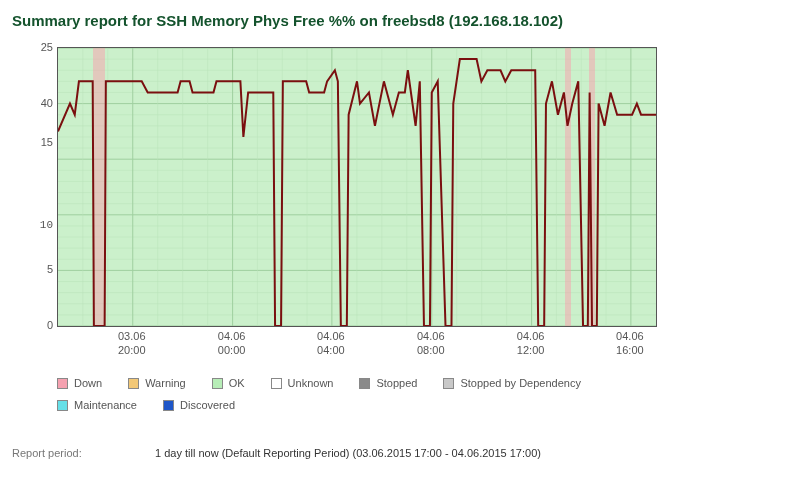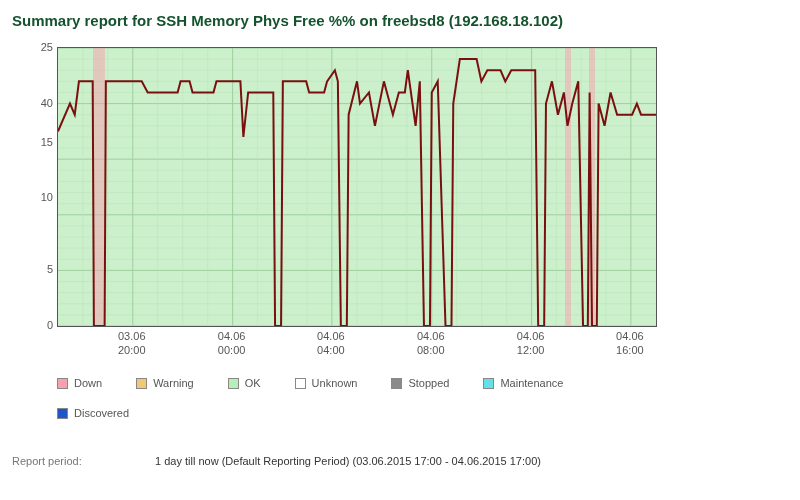--- a/index.html
+++ b/index.html
@@ -71,21 +71,21 @@
     transform: translateX(-50%);
     white-space: nowrap;
     line-height: 14px;
   }
   .legend {
     margin-left: 45px;
     margin-top: 10px;
     width: 600px;
     display: flex;
     flex-wrap: wrap;
-    gap: 12px;
+    gap: 4px;
   }
   .legend-item {
     display: flex;
     align-items: center;
     font-size: 11px;
     color: #555;
     margin-right: 22px;
     margin-bottom: 6px;
   }
   .swatch {
@@ -105,21 +105,21 @@
 </style>
 </head>
 <body>
 
 <div class="title">Summary report for SSH Memory Phys Free %% on freebsd8 (192.168.18.102)</div>
 
 <div class="chart-wrap">
   <div class="y-axis" id="y-axis">
       <div class="y-tick" style="top: 278px;">0</div>
       <div class="y-tick" style="top: 222.4px;">5</div>
-      <div class="y-tick" style="top: 150px;">10</div>
+      <div class="y-tick" style="top: 178px; font-family: Liberation Mono, monospace;">10</div>
       <div class="y-tick" style="top: 95px;">15</div>
       <div class="y-tick" style="top: 55.6px;">40</div>
       <div class="y-tick" style="top: 0px;">25</div>
     </div>
   <div class="plot" id="plot">
     <svg id="grid-svg" class="line" viewBox="0 0 598 278" preserveAspectRatio="none">
         <line x1="0" y1="278" x2="598" y2="278" stroke="#9FCF9F" stroke-width="1"></line>
         <line x1="0" y1="266.88" x2="598" y2="266.88" stroke="#B8E2B8" stroke-width="0.5"></line>
         <line x1="0" y1="255.76000000000002" x2="598" y2="255.76000000000002" stroke="#B8E2B8" stroke-width="0.5"></line>
         <line x1="0" y1="244.64000000000001" x2="598" y2="244.64000000000001" stroke="#B8E2B8" stroke-width="0.5"></line>
@@ -203,20 +203,24 @@
     </div>
     <div class="legend-item">
       <span class="swatch" style="background: rgb(255, 255, 255);"></span>
       <span>Unknown</span>
     </div>
     <div class="legend-item">
       <span class="swatch" style="background: rgb(138, 138, 138);"></span>
       <span>Stopped</span>
     </div>
     <div class="legend-item">
+      <span class="swatch" style="background: rgb(200, 200, 200);"></span>
+      <span>Stopped by Dependency</span>
+    </div>
+    <div class="legend-item">
       <span class="swatch" style="background: rgb(102, 224, 232);"></span>
       <span>Maintenance</span>
     </div>
     <div class="legend-item">
       <span class="swatch" style="background: rgb(30, 86, 200);"></span>
       <span>Discovered</span>
     </div>
   </div>
 
 <div class="footer">

